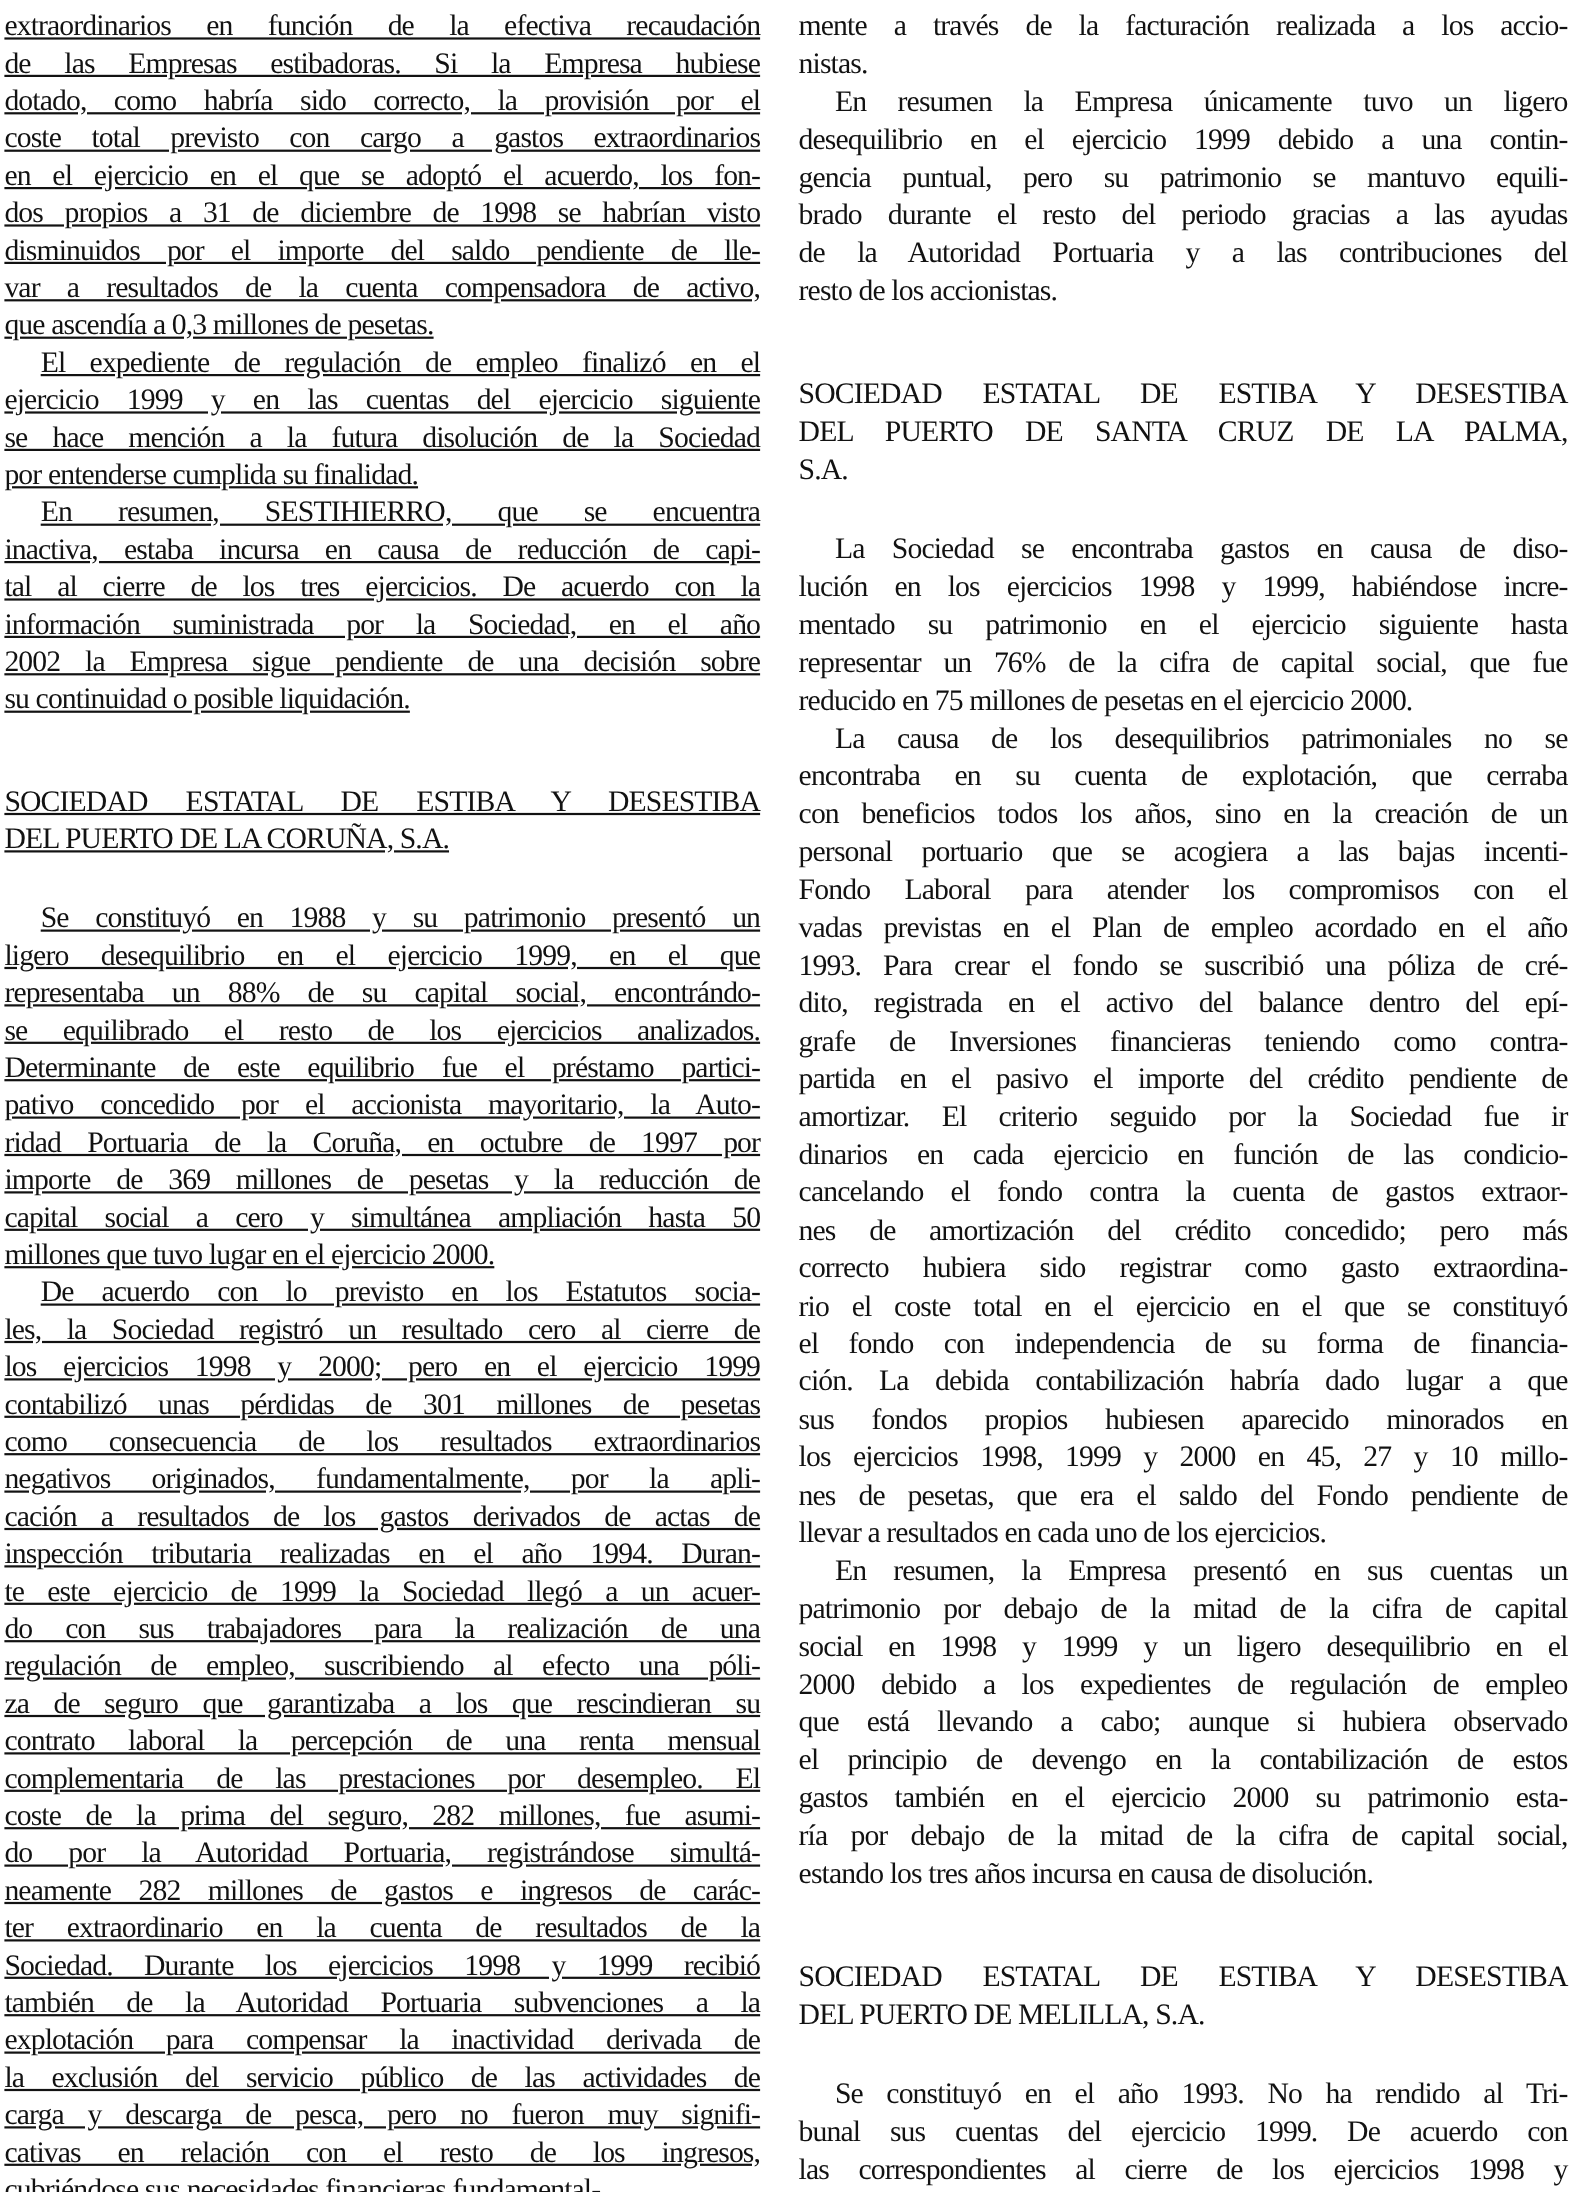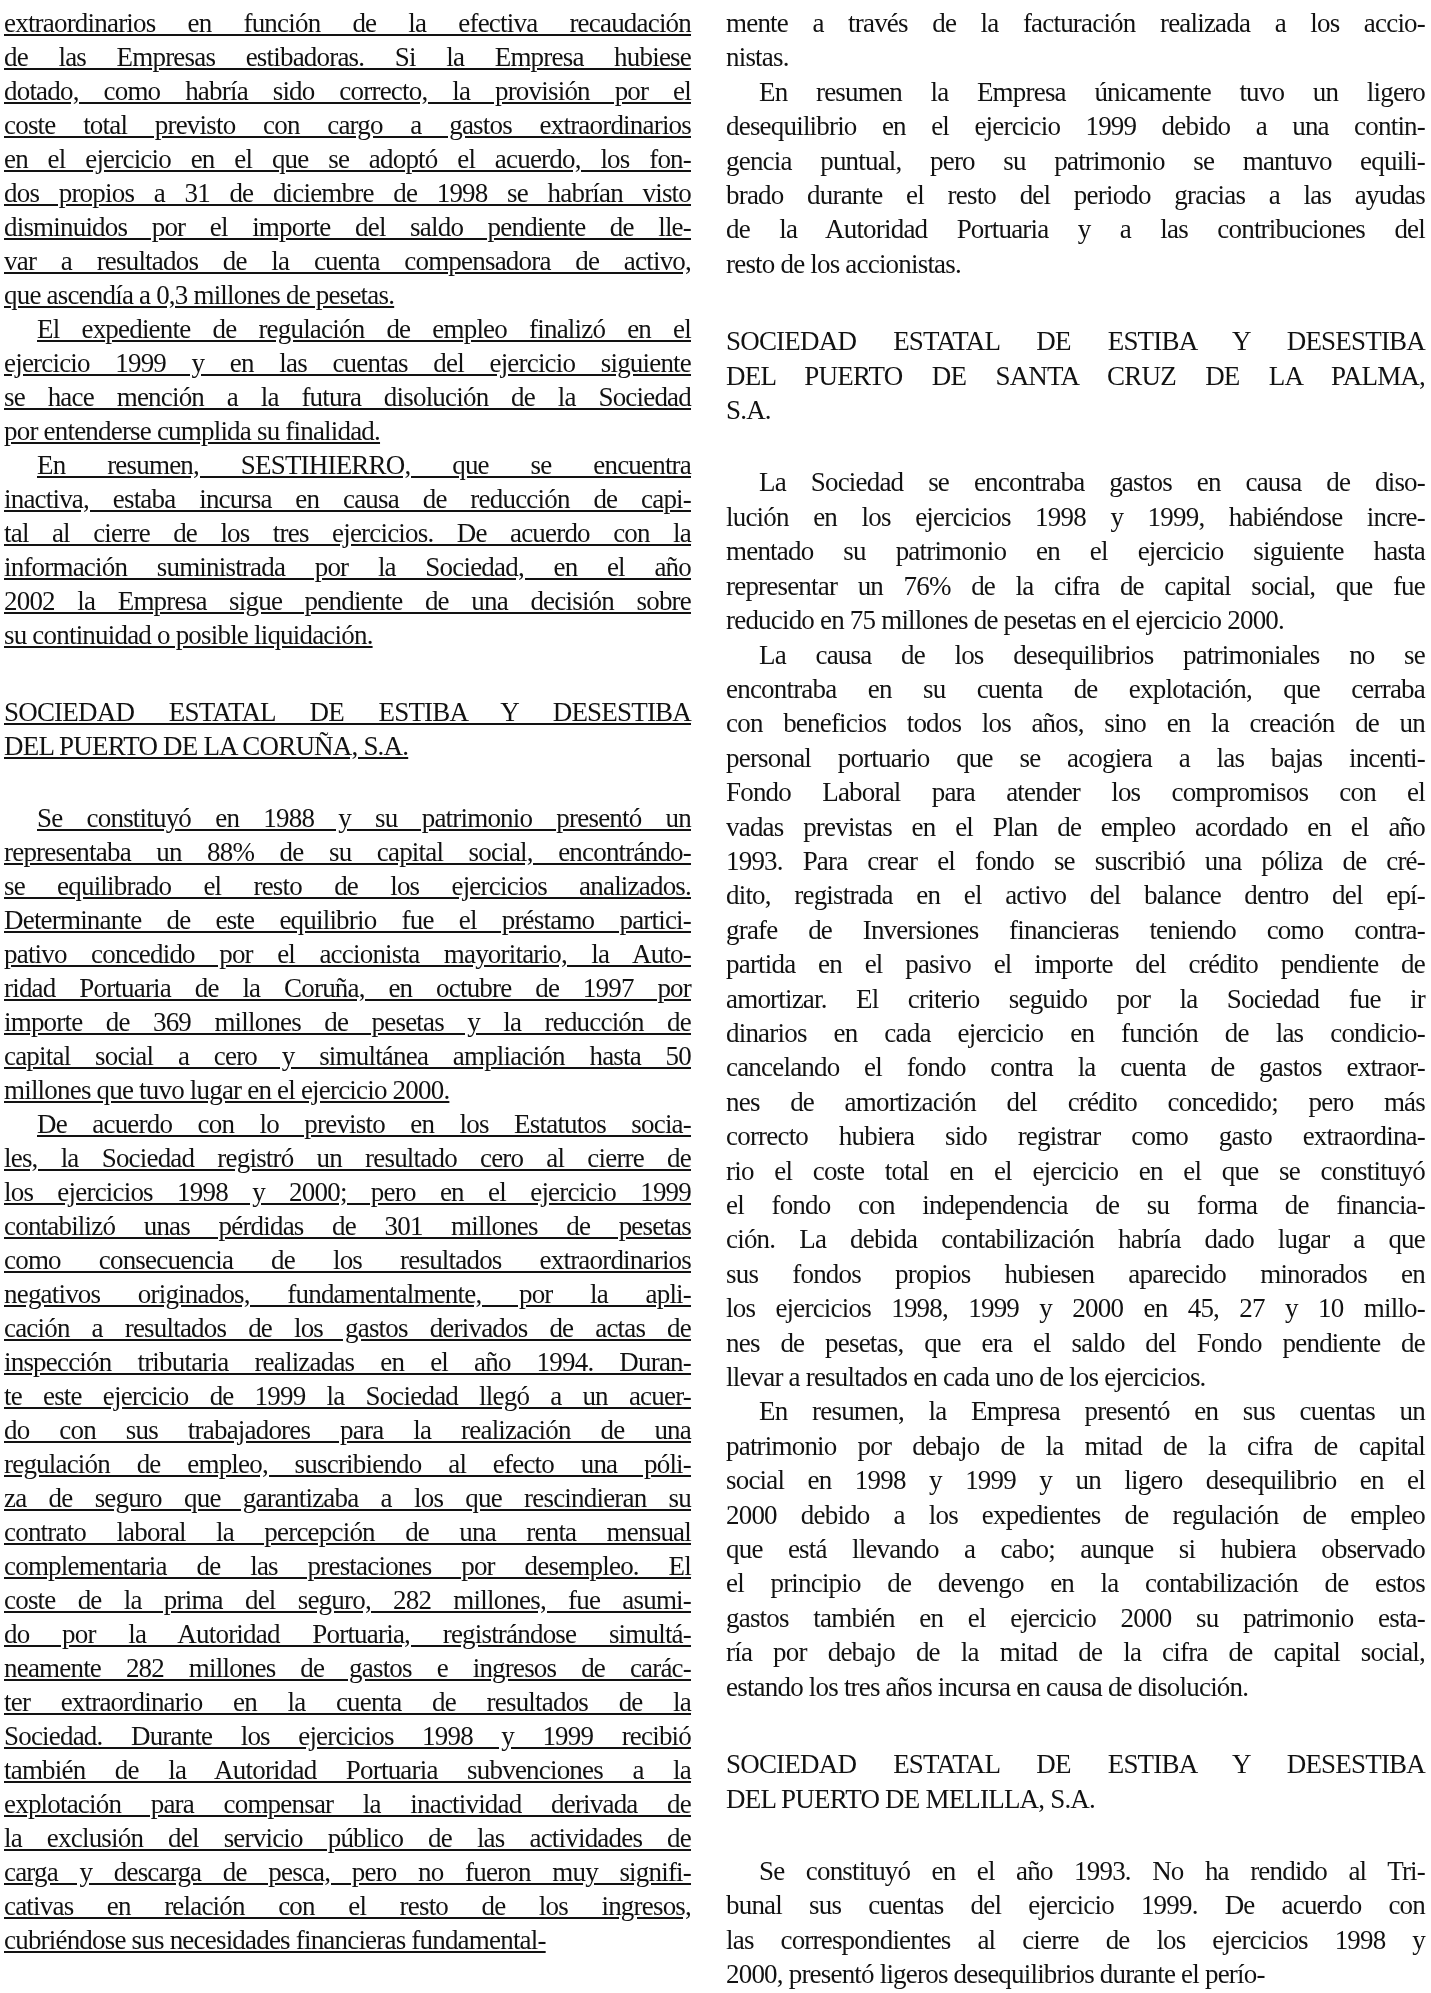--- a/index.html
+++ b/index.html
@@ -11,21 +11,21 @@
     position: relative;
     font-family: "Liberation Serif", "DejaVu Serif", serif;
     color: #121212;
   }
   .page { position: absolute; inset: 0; }
   .column { position: absolute; top: 6px; }
   .column.left  { left: 4px;   width: 687px; text-decoration: underline; }
   .column.right { left: 726px; width: 699px; }
 
   .block { margin: 0; }
-  .block.heading { margin-top: 43px; margin-bottom: 38px; }
+  .block.heading { margin-top: 59px; margin-bottom: 38px; }
 
   .line {
     font-size: 27px;
     line-height: 34px;
     letter-spacing: -0.8px;
     text-align: justify;
     text-align-last: justify;
     text-justify: inter-word;
   }
   .column.right .line { line-height: 34.4px; }
@@ -61,20 +61,21 @@
         <div class="line">información suministrada por la Sociedad, en el año</div>
         <div class="line">2002 la Empresa sigue pendiente de una decisión sobre</div>
         <div class="line last">su continuidad o posible liquidación.</div>
       </div>
       <div class="block heading">
         <div class="line">SOCIEDAD ESTATAL DE ESTIBA Y DESESTIBA</div>
         <div class="line last">DEL PUERTO DE LA CORUÑA, S.A.</div>
       </div>
       <div class="block paragraph">
         <div class="line indent">Se constituyó en 1988 y su patrimonio presentó un</div>
+        <div class="line">ligero desequilibrio en el ejercicio 1999, en el que</div>
         <div class="line">representaba un 88% de su capital social, encontrándo-</div>
         <div class="line">se equilibrado el resto de los ejercicios analizados.</div>
         <div class="line">Determinante de este equilibrio fue el préstamo partici-</div>
         <div class="line">pativo concedido por el accionista mayoritario, la Auto-</div>
         <div class="line">ridad Portuaria de la Coruña, en octubre de 1997 por</div>
         <div class="line">importe de 369 millones de pesetas y la reducción de</div>
         <div class="line">capital social a cero y simultánea ampliación hasta 50</div>
         <div class="line last">millones que tuvo lugar en el ejercicio 2000.</div>
       </div>
       <div class="block paragraph">

